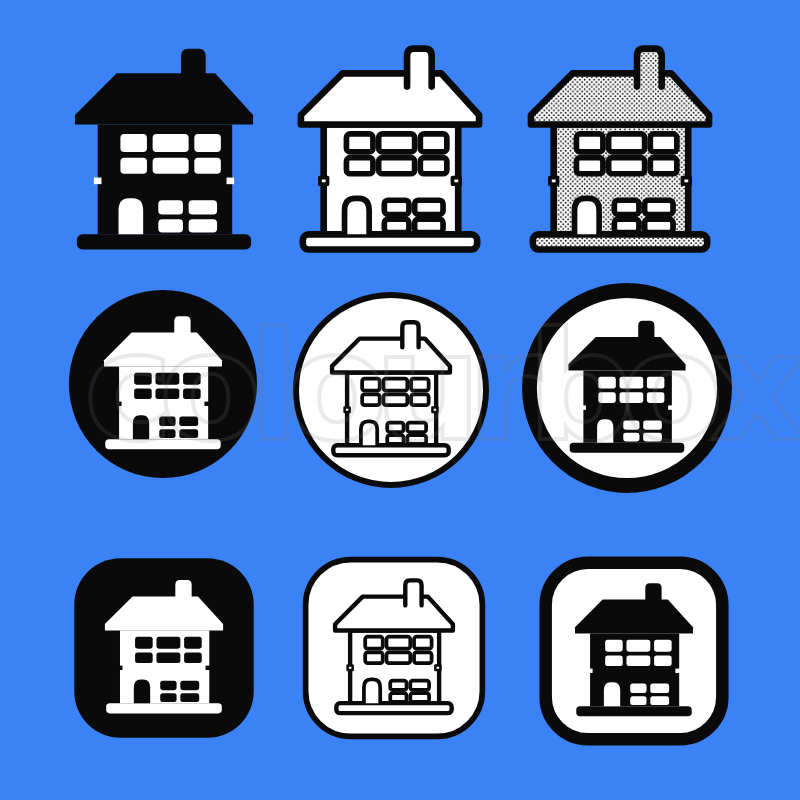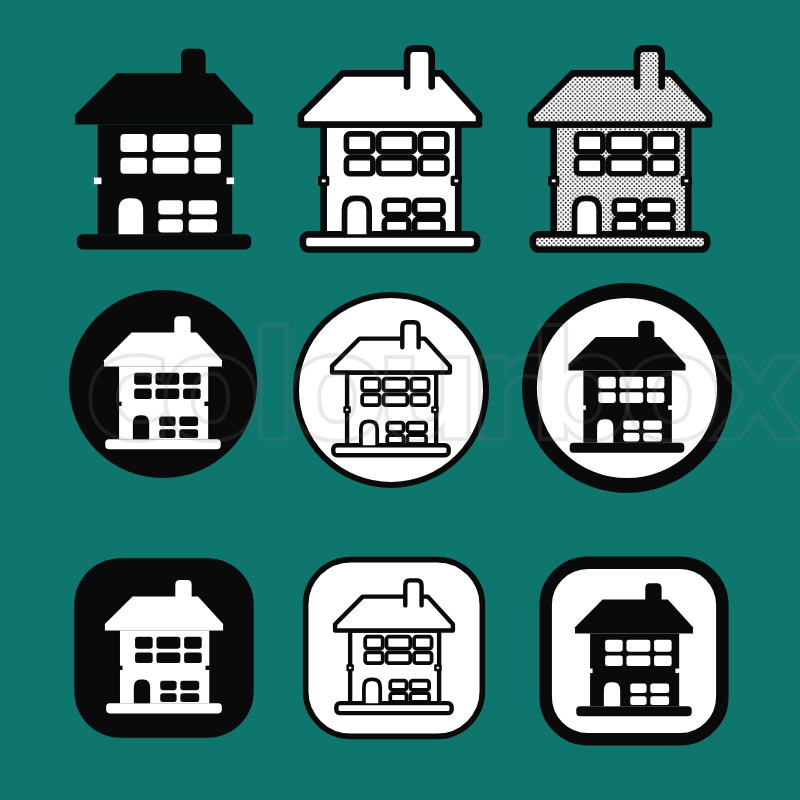--- a/index.html
+++ b/index.html
@@ -1,17 +1,17 @@
 <!DOCTYPE html>
 <html><head>
 <meta charset="utf-8">
 <style>
   html,body{margin:0;padding:0;background:#ffffff;}
   #stage{
-    position:relative;width:800px;height:800px;background:#0f766e;overflow:hidden;
+    position:relative;width:800px;height:800px;background:#3b82f6;overflow:hidden;
     font-family:"DejaVu Sans","Liberation Sans",sans-serif;
     --ink:#0a0a0a;--paper:#ffffff;
   }
   .cell{position:absolute;transform:translate(-50%,-50%);line-height:0;}
   .cell svg{overflow:visible;display:block;}
 
   
   .r1c1{left:164px;top:151px}.r1c2{left:390px;top:151px}.r1c3{left:620px;top:151px}
   .r2c1{left:163px;top:384px}.r2c2{left:391px;top:390px}.r2c3{left:627px;top:388px}
   .r3c1{left:164px;top:648px}.r3c2{left:394px;top:648px}.r3c3{left:634px;top:651px}

